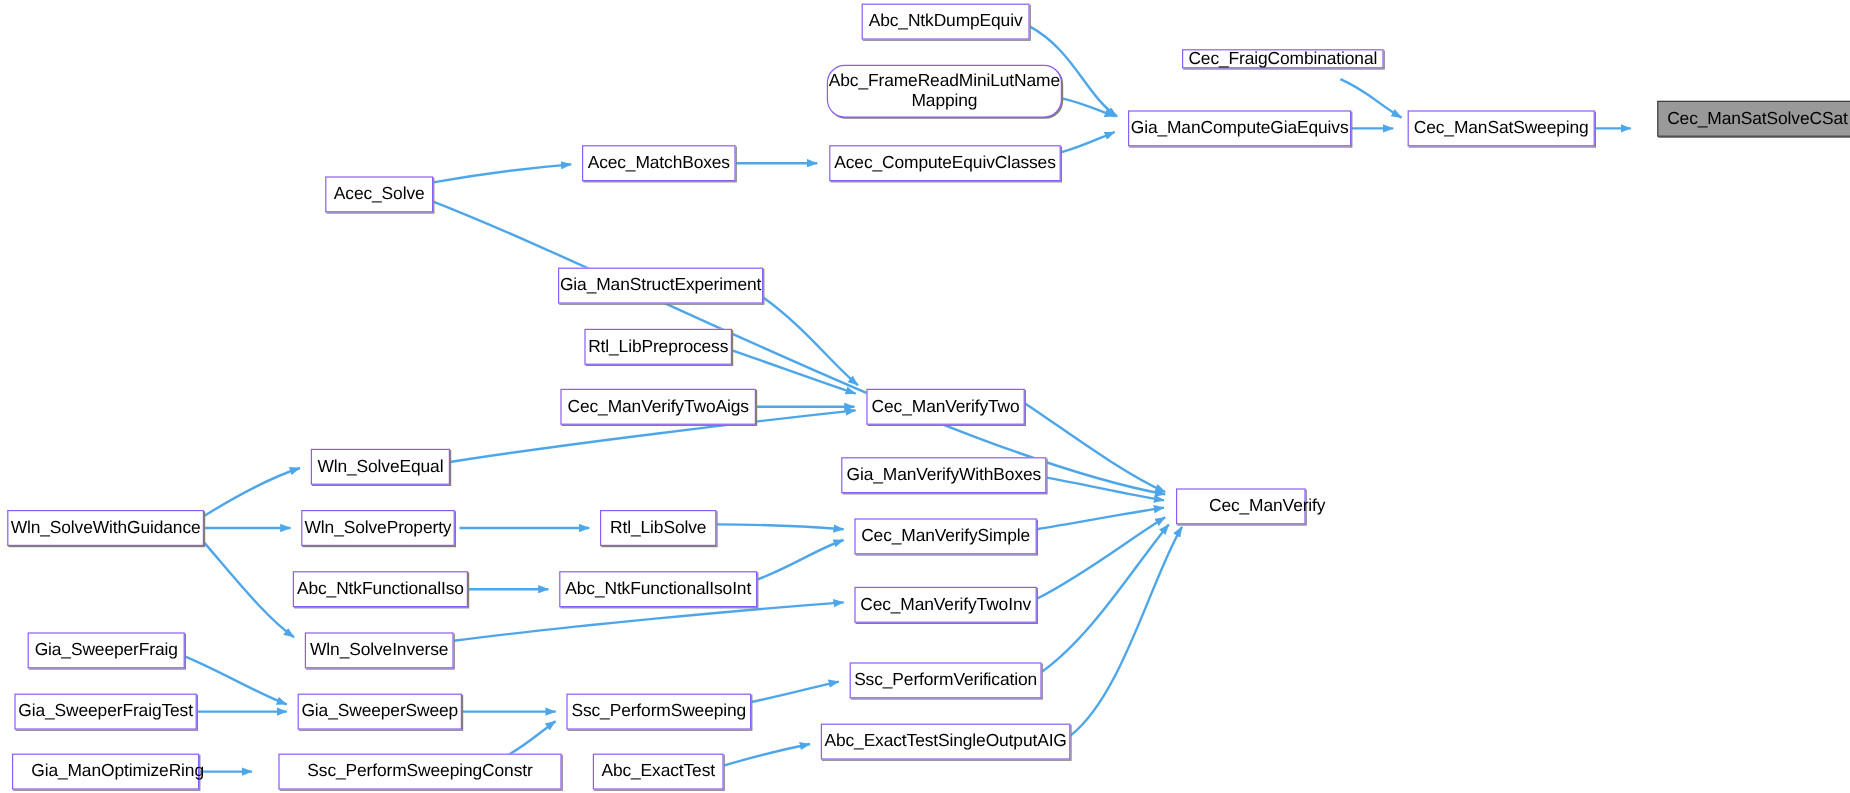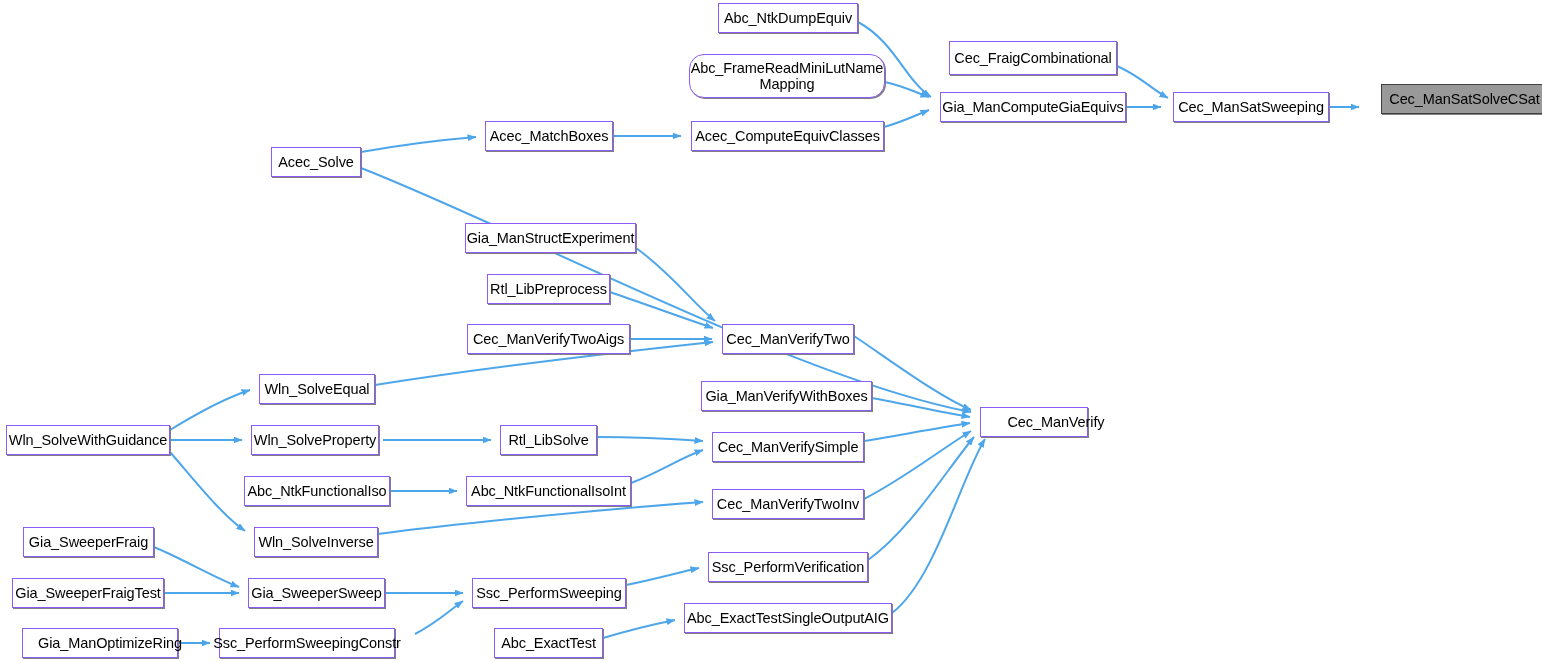--- a/index.html
+++ b/index.html
@@ -94,21 +94,21 @@
         <path d="M164,593 L239,593" fill="none" stroke="#4ea6ea" stroke-width="2" marker-end="url(#arrowhead)"></path>
         <path d="M385,593 L463,593" fill="none" stroke="#4ea6ea" stroke-width="2" marker-end="url(#arrowhead)"></path>
         <path d="M166,643 L210,643" fill="none" stroke="#4ea6ea" stroke-width="2" marker-end="url(#arrowhead)"></path>
         <path d="M415,634 C438,622 450,610 463,601" fill="none" stroke="#4ea6ea" stroke-width="2" marker-end="url(#arrowhead)"></path>
         <path d="M626,585 C660,578 680,572 699,568" fill="none" stroke="#4ea6ea" stroke-width="2" marker-end="url(#arrowhead)"></path>
         <path d="M603,638 C630,630 655,624 675,620" fill="none" stroke="#4ea6ea" stroke-width="2" marker-end="url(#arrowhead)"></path>
       </g>
   </svg>
   <div id="node-layer">
       <div class="gnode" style="left: 718px; top: 3px; width: 140px; height: 30px;"><span class="lbl">Abc_NtkDumpEquiv</span></div>
-      <div class="gnode" style="left: 949px; top: 41px; width: 168px; height: 34px;"><span class="lbl">Cec_FraigCombinational</span></div>
+      <div class="gnode" style="left: 985px; top: 41px; width: 168px; height: 16px;"><span class="lbl">Cec_FraigCombinational</span></div>
       <div class="gnode" style="left: 689px; top: 54px; width: 196px; height: 44px; border-radius: 15px;"><span class="lbl">Abc_FrameReadMiniLutName
 Mapping</span></div>
       <div class="gnode" style="left: 940px; top: 92px; width: 186px; height: 30px;"><span class="lbl">Gia_ManComputeGiaEquivs</span></div>
       <div class="gnode" style="left: 1173px; top: 92px; width: 156px; height: 30px;"><span class="lbl">Cec_ManSatSweeping</span></div>
       <div class="gnode highlight" style="left: 1371px; top: 84px; width: 167px; height: 30px; margin-left: 10px;"><span class="lbl">Cec_ManSatSolveCSat</span></div>
       <div class="gnode" style="left: 485px; top: 121px; width: 128px; height: 30px;"><span class="lbl">Acec_MatchBoxes</span></div>
       <div class="gnode" style="left: 691px; top: 121px; width: 193px; height: 30px;"><span class="lbl">Acec_ComputeEquivClasses</span></div>
       <div class="gnode" style="left: 271px; top: 147px; width: 90px; height: 30px;"><span class="lbl">Acec_Solve</span></div>
       <div class="gnode" style="left: 465px; top: 223px; width: 171px; height: 30px;"><span class="lbl">Gia_ManStructExperiment</span></div>
       <div class="gnode" style="left: 487px; top: 274px; width: 123px; height: 30px;"><span class="lbl">Rtl_LibPreprocess</span></div>
@@ -124,17 +124,17 @@
       <div class="gnode" style="left: 244px; top: 476px; width: 146px; height: 30px;"><span class="lbl">Abc_NtkFunctionalIso</span></div>
       <div class="gnode" style="left: 466px; top: 476px; width: 165px; height: 30px;"><span class="lbl">Abc_NtkFunctionalIsoInt</span></div>
       <div class="gnode" style="left: 712px; top: 489px; width: 152px; height: 30px;"><span class="lbl">Cec_ManVerifyTwoInv</span></div>
       <div class="gnode" style="left: 23px; top: 527px; width: 131px; height: 30px;"><span class="lbl">Gia_SweeperFraig</span></div>
       <div class="gnode" style="left: 254px; top: 527px; width: 124px; height: 30px;"><span class="lbl">Wln_SolveInverse</span></div>
       <div class="gnode" style="left: 708px; top: 552px; width: 160px; height: 30px;"><span class="lbl">Ssc_PerformVerification</span></div>
       <div class="gnode" style="left: 12px; top: 578px; width: 152px; height: 30px;"><span class="lbl">Gia_SweeperFraigTest</span></div>
       <div class="gnode" style="left: 248px; top: 578px; width: 137px; height: 30px;"><span class="lbl">Gia_SweeperSweep</span></div>
       <div class="gnode" style="left: 472px; top: 578px; width: 154px; height: 30px;"><span class="lbl">Ssc_PerformSweeping</span></div>
       <div class="gnode" style="left: 684px; top: 603px; width: 208px; height: 30px;"><span class="lbl">Abc_ExactTestSingleOutputAIG</span></div>
-      <div class="gnode" style="left: 22px; top: 628px; width: 156px; height: 30px; padding-left: 20px;"><span class="lbl">Gia_ManOptimizeRing</span></div>
-      <div class="gnode" style="left: 219px; top: 628px; width: 176px; height: 30px;"><span class="lbl">Ssc_PerformSweepingConstr</span></div>
+      <div class="gnode" style="left: 10px; top: 628px; width: 156px; height: 30px; padding-left: 20px;"><span class="lbl">Gia_ManOptimizeRing</span></div>
+      <div class="gnode" style="left: 232px; top: 628px; width: 236px; height: 30px;"><span class="lbl">Ssc_PerformSweepingConstr</span></div>
       <div class="gnode" style="left: 494px; top: 628px; width: 109px; height: 30px;"><span class="lbl">Abc_ExactTest</span></div>
     </div>
 </div>
 
 </body></html>

